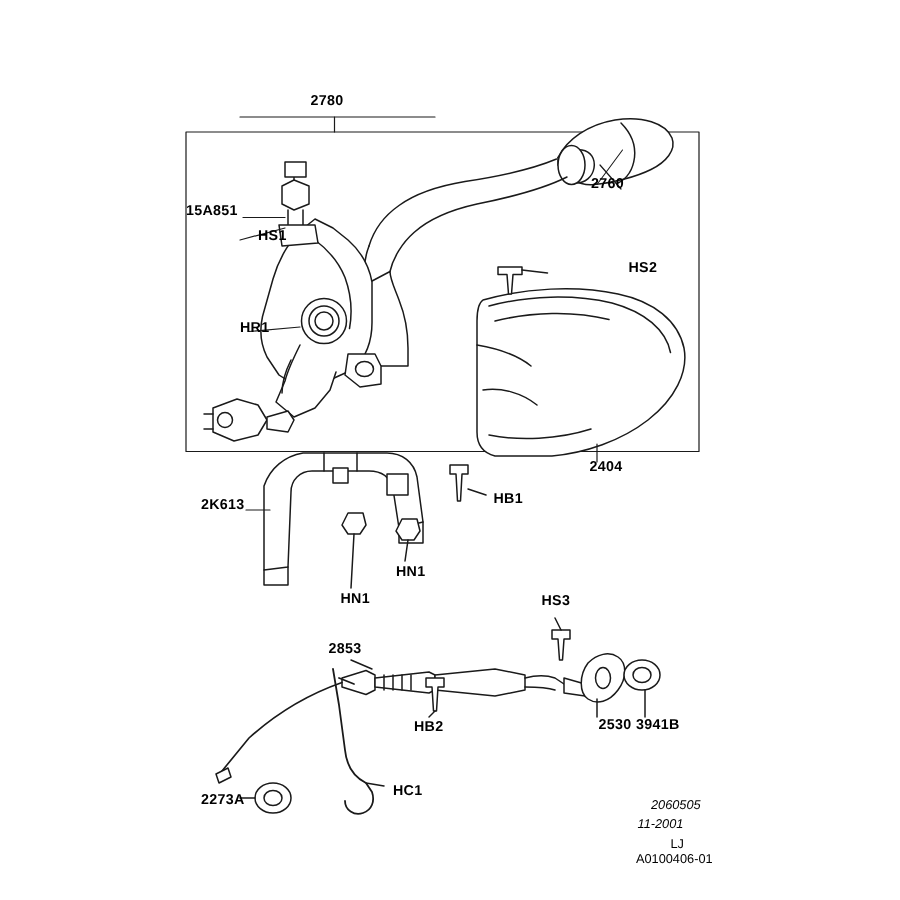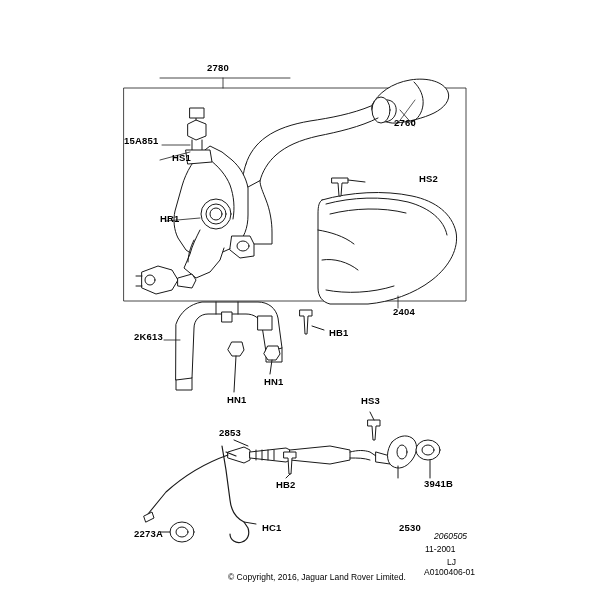--- a/index.html
+++ b/index.html
@@ -217,26 +217,25 @@
   <div class="lbl" style="left:140px; top:152px;padding-left:32px;">HS1</div>
   <div class="lbl" style="left:371px; top:173px;margin-left:48px;">HS2</div>
   <div class="lbl" style="left:146px; top:213px;margin-left:14px;">HR1</div>
   <div class="lbl" style="left:393px; top:306px;">2404</div>
   <div class="lbl" style="left:329px; top:327px;">HB1</div>
   <div class="lbl" style="left:134px; top:331px;">2K613</div>
   <div class="lbl" style="left:264px; top:376px;">HN1</div>
   <div class="lbl" style="left:227px; top:394px;">HN1</div>
   <div class="lbl" style="left:361px; top:395px;">HS3</div>
   <div class="lbl" style="left:219px; top:427px;">2853</div>
-  <div class="lbl" style="left:399px; top:478px;margin-top:44px;">2530</div>
+  <div class="lbl" style="left:399px; top:478px;">2530</div>
   <div class="lbl" style="left:424px; top:478px;">3941B</div>
   <div class="lbl" style="left:276px; top:479px;">HB2</div>
   <div class="lbl" style="left:134px; top:528px;">2273A</div>
   <div class="lbl" style="left:262px; top:522px;">HC1</div>
 
   <div class="meta" style="left:434px; top:531px;font-style:italic;">2060505</div>
-  <div class="meta" style="left:425px; top:544px;">11-2001</div>
+  <div class="meta" style="left:425px; top:544px;font-style:italic;">11-2001</div>
   <div class="meta" style="left:447px; top:557px;">LJ</div>
   <div class="meta" style="left:424px; top:567px;">A0100406-01</div>
 
-  <div class="copyright" style="left:228px; top:572px;">© Copyright, 2016, Jaguar Land Rover Limited.</div>
 
 </div>
 
 </body></html>

